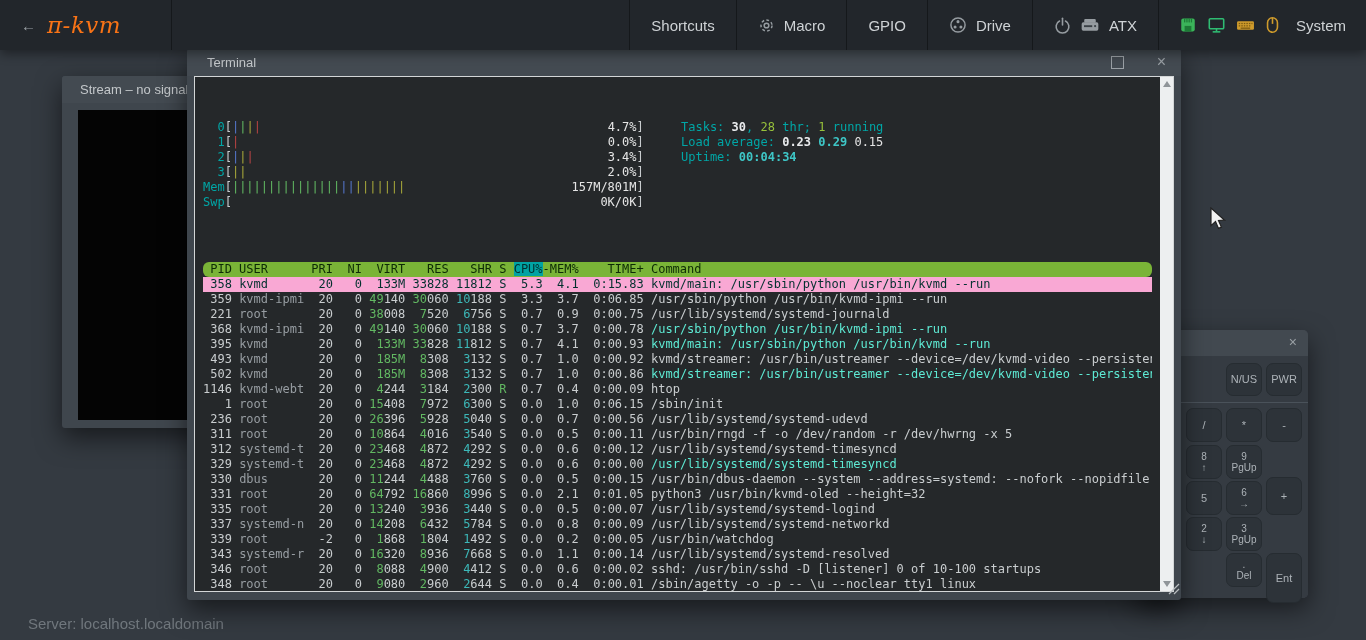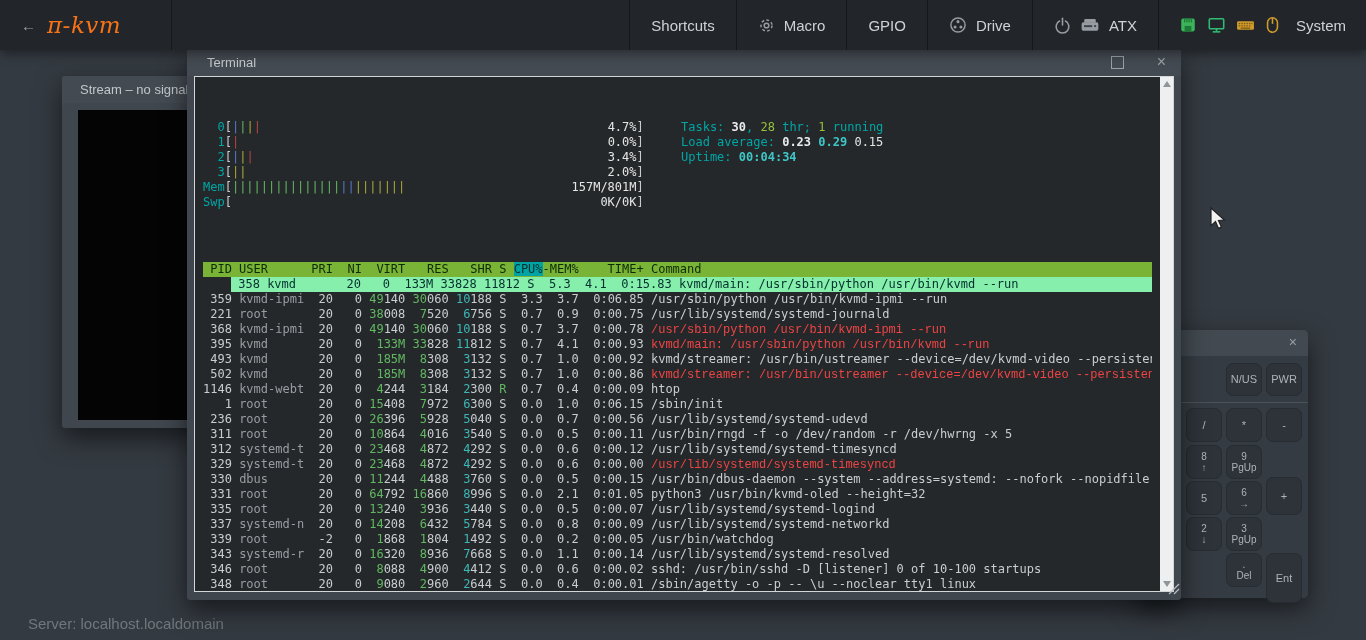--- a/index.html
+++ b/index.html
@@ -45,29 +45,29 @@
   .meters{margin-top:13px;position:relative;}
   .minfo{position:absolute;left:478px;top:0;}
   .cy{color:#00a6a6;}
   .wb{color:#e8eaec;font-weight:bold;}
   .cb{color:#3ec6c6;font-weight:bold;}
   .gn3{color:#97c13b;}
   .dm{color:#e5e5e5;}
   .gn{color:#62b862;}
   .cn{color:#3cb8b8;}
   .u{color:#979da2;}
-  .g{color:#ef4444;font-family:Liberation Mono, monospace;}
+  .g{color:#5eead4;}
   .bb{color:#5576cc;}
   .rr{color:#b94444;}
   .yy{color:#a8a83a;}
   .table{margin-top:22px;}
   .trow{height:15px;white-space:pre;overflow:hidden;}
-  .thead{background:#7ab437;color:#0d2b05;}
+  .thead{background:#7ab437;color:#0d2b05;border-radius:6px;}
   .thead .sort{background:#00a3a3;color:#003030;}
-  .sel{background:#86efac;color:#03302e;margin-left:28px;}
+  .sel{background:#f9a8d4;color:#03302e;}
   .sel i{color:#03302e !important;}
   .sbar{position:absolute;top:0;bottom:0;right:0;width:13px;background:#edeff0;
         display:flex;flex-direction:column;justify-content:space-between;align-items:center;padding:4px 0;box-sizing:border-box;}
   .tri-up{width:0;height:0;border-left:4px solid transparent;border-right:4px solid transparent;border-bottom:6px solid #909599;}
   .tri-down{width:0;height:0;border-left:4px solid transparent;border-right:4px solid transparent;border-top:6px solid #909599;}
   .grip{position:absolute;right:1px;bottom:1px;}
 
   
   .keypad{left:1136px;top:330px;width:172px;height:268px;z-index:20;border-radius:5px;background:#3e454c;}
   .keypad .titlebar{height:26px;background:#424950;border-radius:5px 5px 0 0;}

